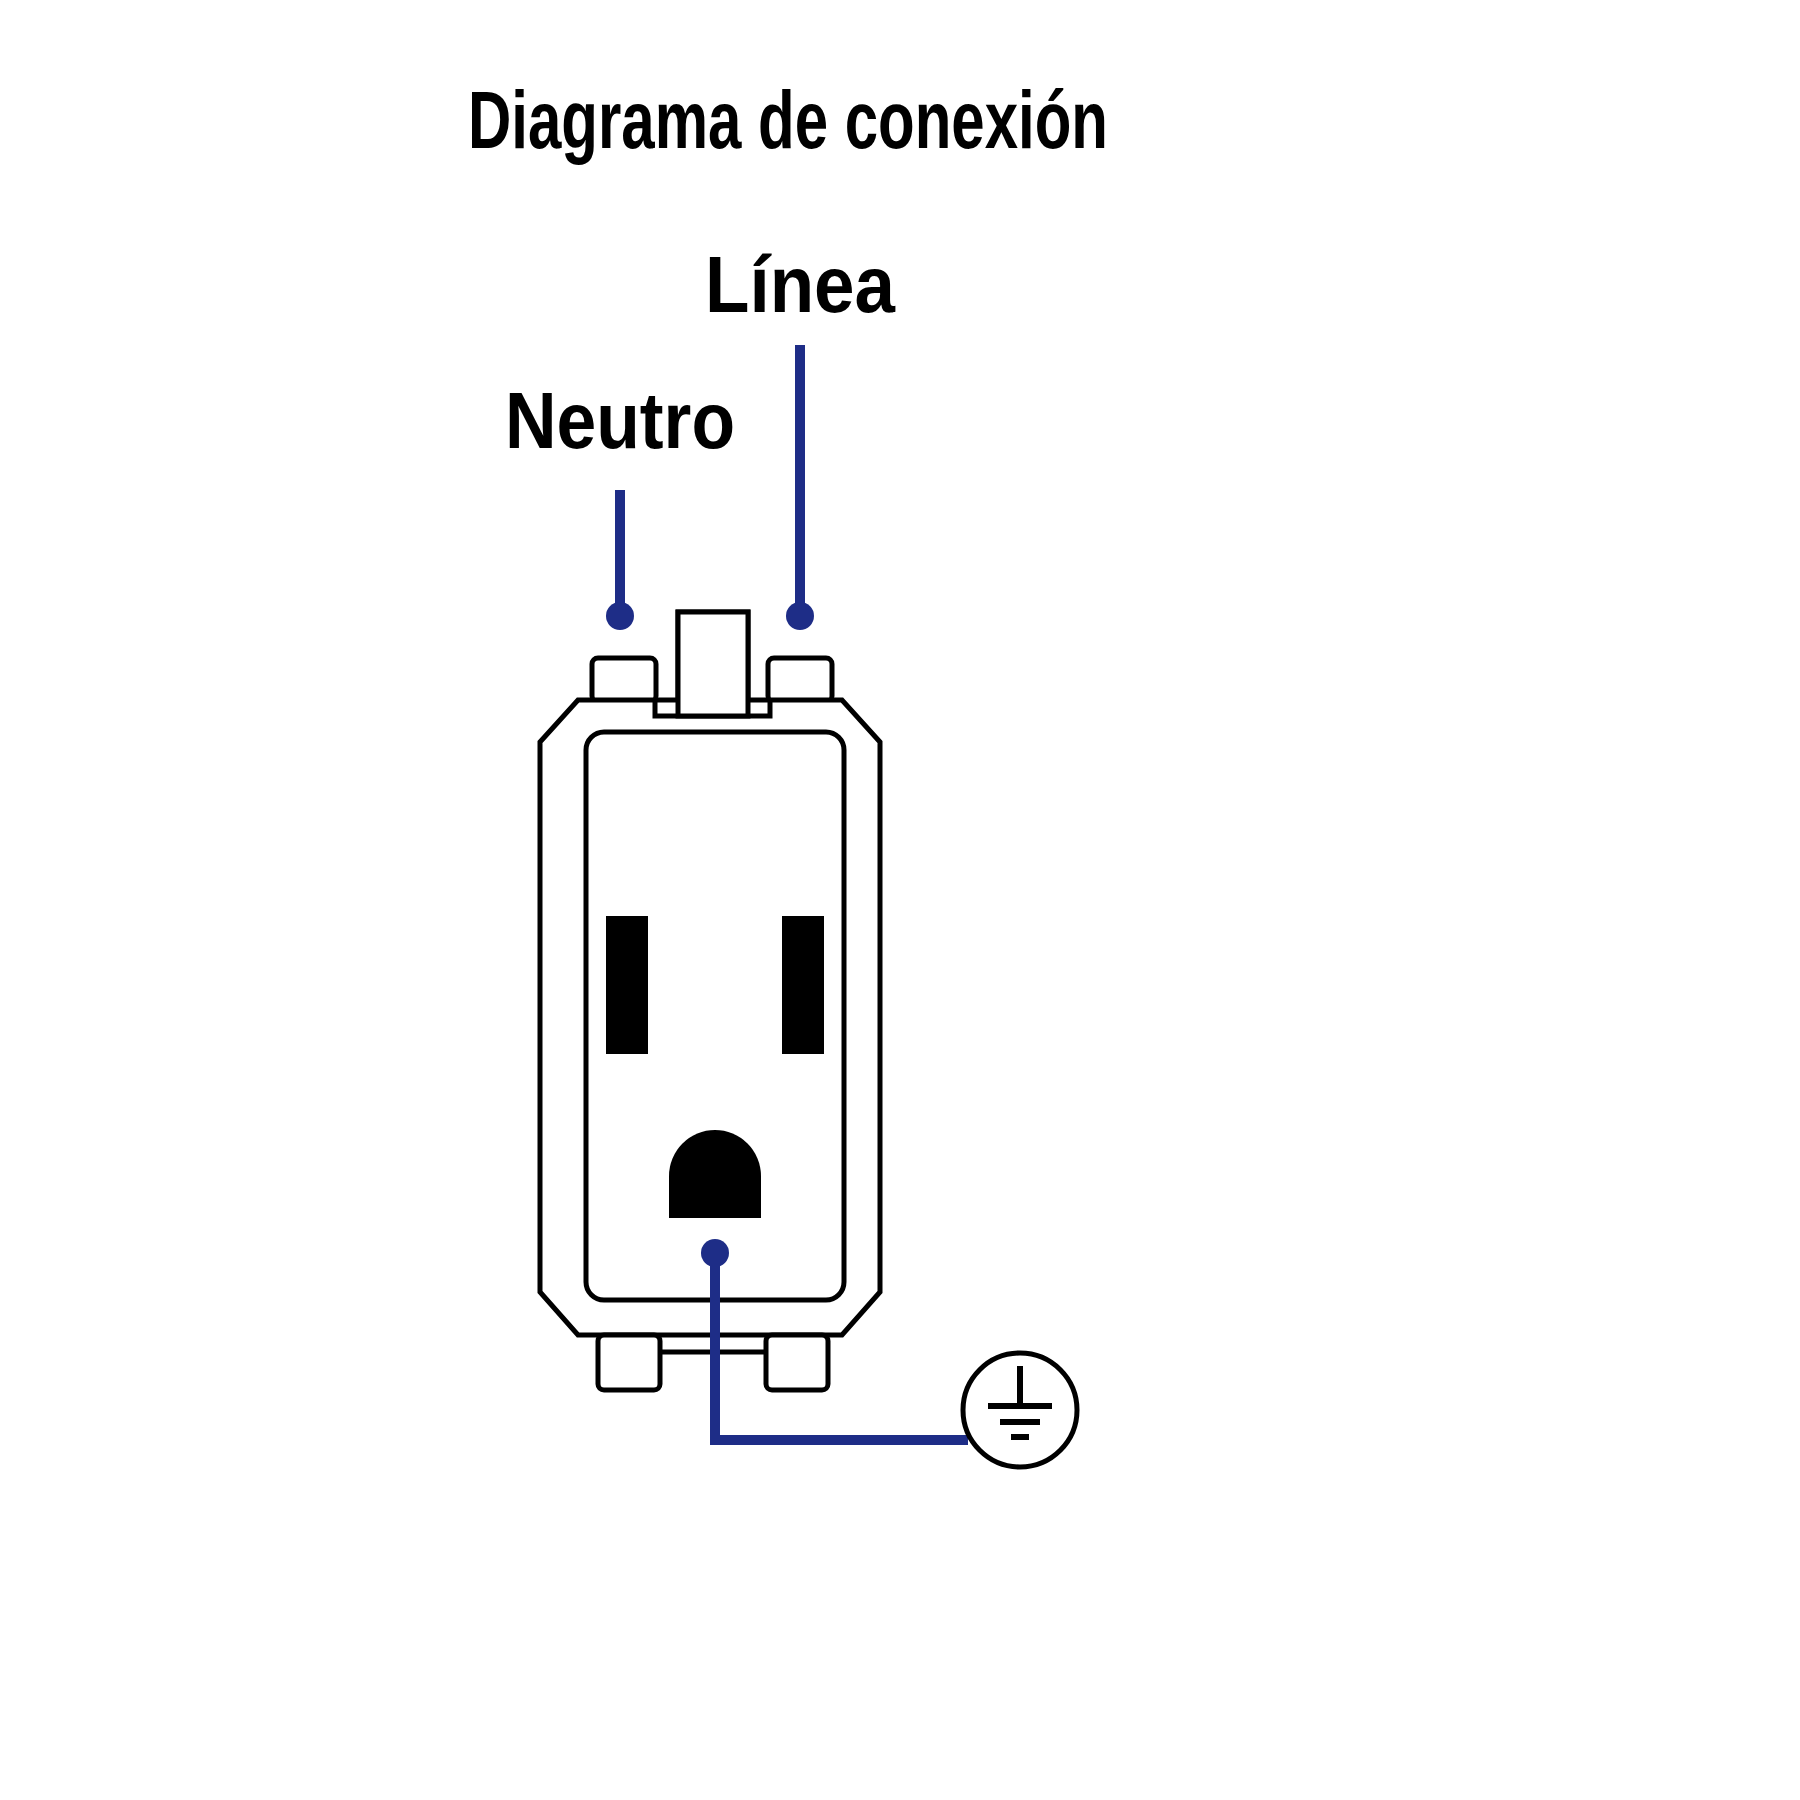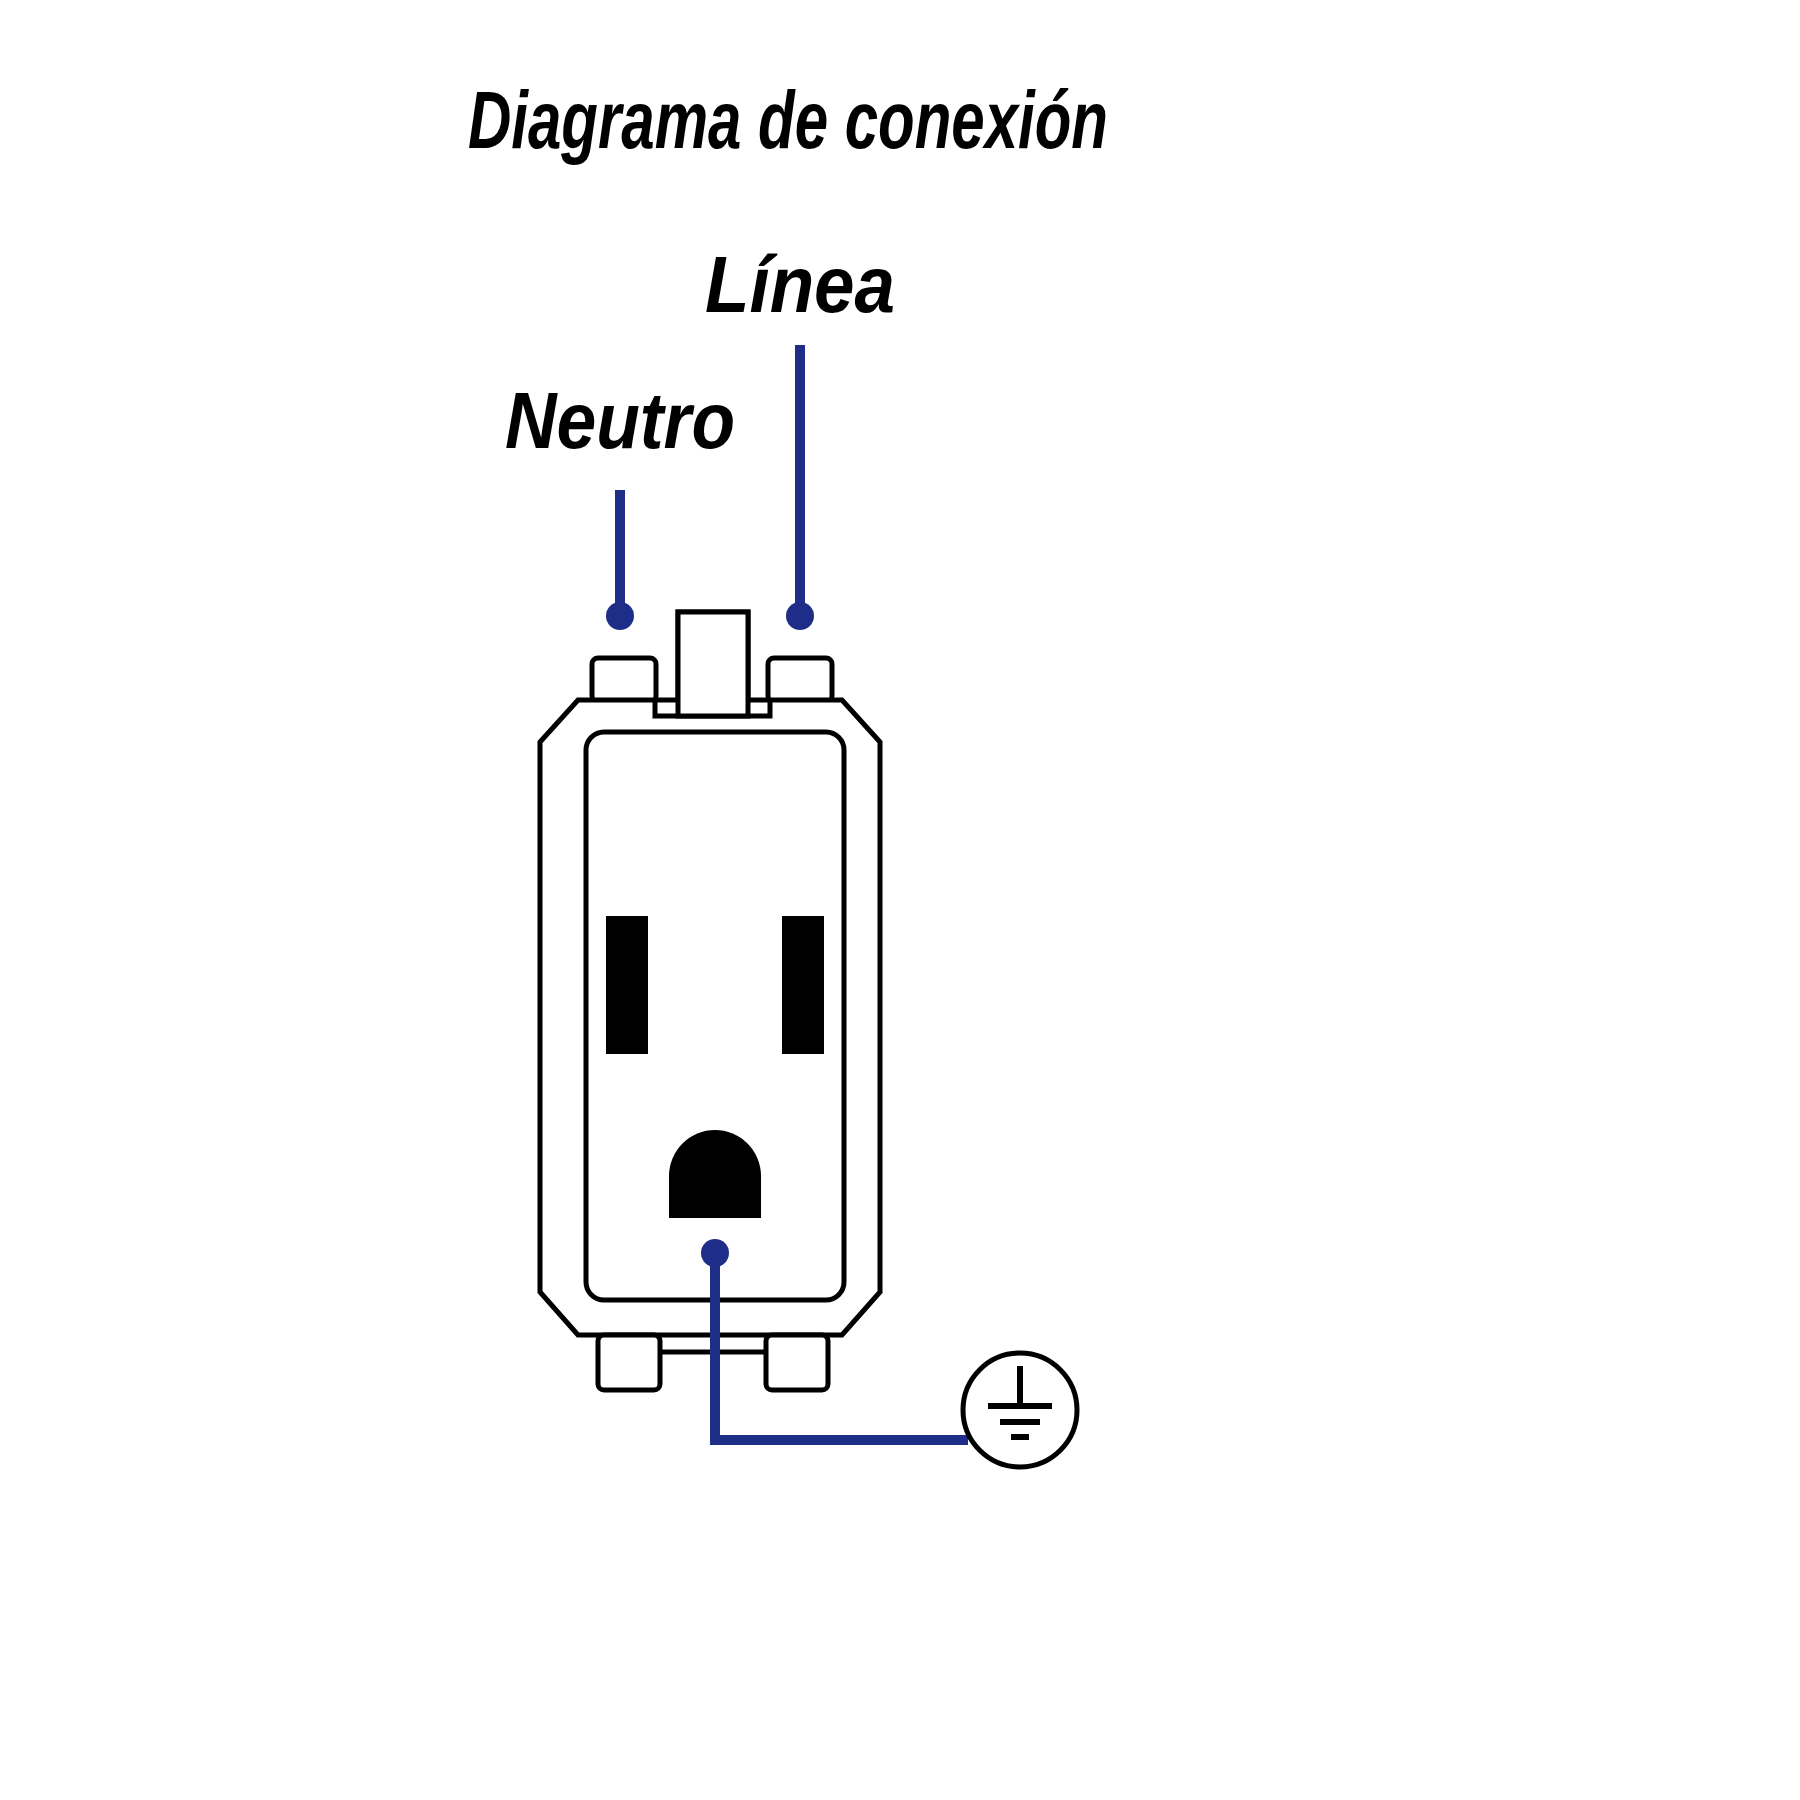--- a/index.html
+++ b/index.html
@@ -6,21 +6,20 @@
     margin: 0;
     padding: 0;
     background: #ffffff;
   }
   .canvas {
     position: relative;
     width: 1800px;
     height: 1800px;
     background: #ffffff;
     overflow: hidden;
-    font-style: italic;
   }
   svg text {
     font-family: "Liberation Sans", sans-serif;
     font-weight: bold;
     fill: #000000;
   }
   .title-text {
     font-size: 82px;
   }
   .label-text {

